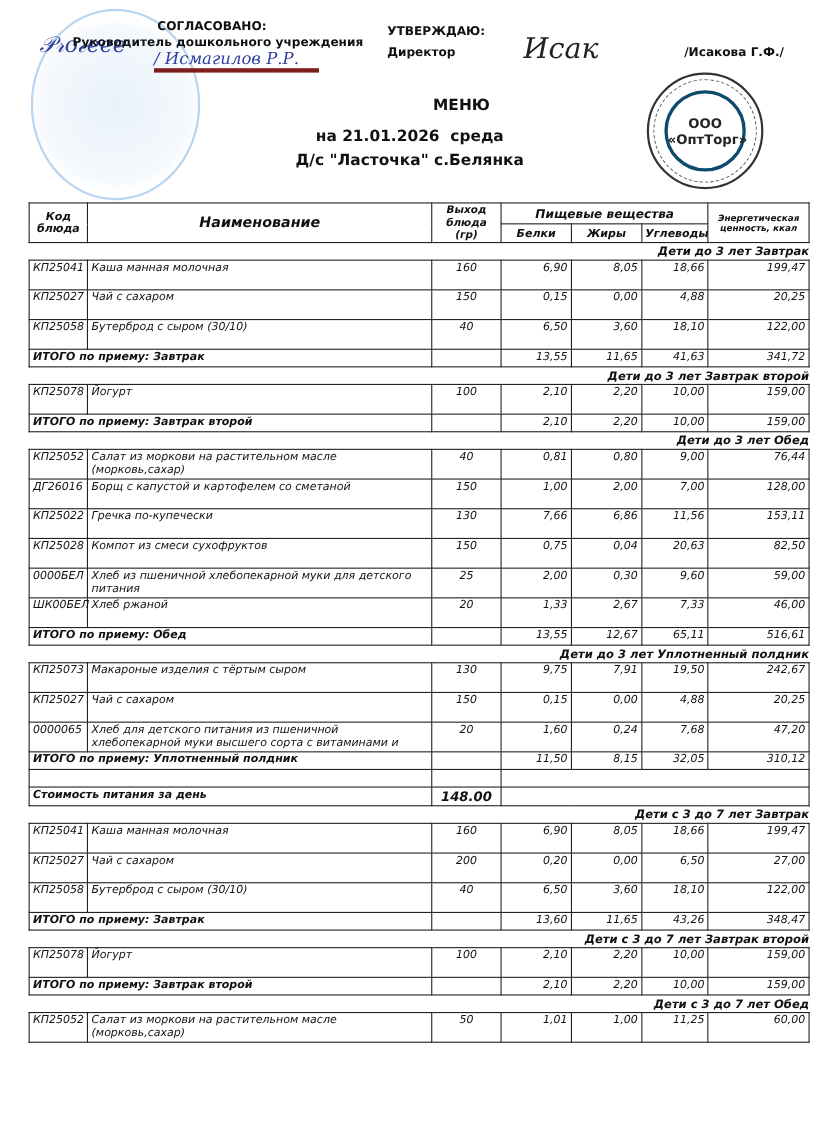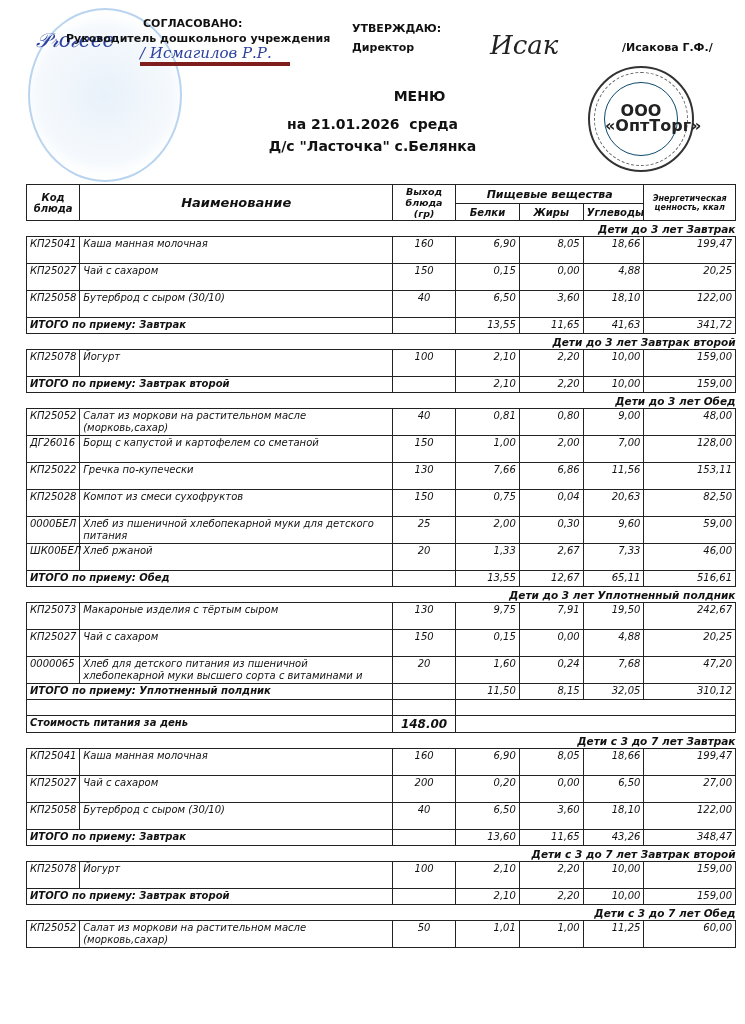--- a/index.html
+++ b/index.html
@@ -2,21 +2,21 @@
 <html><head>
 <meta charset="utf-8">
 <style>
   html, body { margin:0; padding:0; background:#fff; }
   body { width:745px; height:1024px; position:relative; overflow:hidden; font-family:"DejaVu Sans", sans-serif; color:#111; }
   .abs { position:absolute; }
   .hdr-b { font-weight:bold; font-size:11px; }
   .title { font-weight:bold; font-size:14px; text-align:center; width:745px; left:0; }
   .stamp-blue { left:28px; top:8px; width:150px; height:170px; border-radius:50%; border:2px solid #b9d4ef; background:radial-gradient(circle, rgba(190,215,240,0.35) 0%, rgba(190,215,240,0.15) 60%, rgba(255,255,255,0) 72%); }
   .stamp-org { left:588px; top:66px; width:106px; height:106px; border-radius:50%; border:2px solid #333; box-sizing:border-box; }
-  .stamp-org .inner { position:absolute; left:14px; top:14px; width:74px; height:74px; border-radius:50%; border:1px solid #0c4a6e; text-align:center; font-size:16px; font-weight:bold; line-height:15px; padding-top:20px; box-sizing:border-box; color:#222; }
+  .stamp-org .inner { position:absolute; left:14px; top:14px; width:74px; height:74px; border-radius:50%; border:3px solid #0c4a6e; text-align:center; font-size:12px; font-weight:bold; line-height:15px; padding-top:20px; box-sizing:border-box; color:#222; }
   .stamp-org .ring { position:absolute; left:4px; top:4px; width:94px; height:94px; border-radius:50%; border:1px dashed #666; box-sizing:border-box; }
   .sig { font-family:"DejaVu Serif", serif; font-style:italic; color:#2b3f9e; }
   table { position:absolute; left:26px; top:184px; width:710px; border-collapse:collapse; table-layout:fixed; font-size:10px;font-style:italic; }
   td, th { border:1px solid #222; padding:1px 3px; vertical-align:top; }
   th { font-weight:bold; text-align:center; vertical-align:middle; }
   .c-code { width:50px; }
   .c-name { width:294px; }
   .c-yield { width:59px; }
   .c-b { width:60px; }
   .c-z { width:60px; }
@@ -37,21 +37,21 @@
 
 <div class="abs stamp-blue"></div>
 <div class="abs sig" style="left:36px;top:28px;font-size:20px;">𝒫𝓇𝑜𝒸𝑒𝑒𝑒</div>
 
 <div class="abs hdr-b" style="left:143px;top:17px;">СОГЛАСОВАНО:</div>
 <div class="abs hdr-b" style="left:66px;top:32px;">Руководитель дошкольного учреждения</div>
 <div class="abs sig" style="left:140px;top:44px;font-size:15px;border-bottom:4px solid #7f1d1d;width:150px;">/ Исмагилов Р.Р.</div>
 
 <div class="abs hdr-b" style="left:352px;top:22px;">УТВЕРЖДАЮ:</div>
 <div class="abs hdr-b" style="left:352px;top:41px;">Директор</div>
-<div class="abs sig" style="left:490px;top:30px;font-size:26px;color:#222;">Исак</div>
+<div class="abs sig" style="left:476px;top:30px;font-size:26px;color:#222;">Исак</div>
 <div class="abs hdr-b" style="left:622px;top:41px;">/Исакова Г.Ф./</div>
 
 <div class="abs stamp-org">
   <div class="ring"></div>
   <div class="inner">
     <div>ООО</div>
     <div>«ОптТорг»</div>
   </div>
 </div>
 
@@ -148,21 +148,21 @@
     <tr class="section">
         <td colspan="7">Дети до 3 лет Обед</td>
       </tr>
     <tr class="item2">
       <td>КП25052</td>
       <td>Салат из моркови на растительном масле (морковь,сахар)</td>
       <td class="yc">40</td>
       <td class="num">0,81</td>
       <td class="num">0,80</td>
       <td class="num">9,00</td>
-      <td class="num">48,00</td>
+      <td class="num">76,44</td>
     </tr>
     <tr class="item">
       <td>ДГ26016</td>
       <td>Борщ с капустой и картофелем со сметаной</td>
       <td class="yc">150</td>
       <td class="num">1,00</td>
       <td class="num">2,00</td>
       <td class="num">7,00</td>
       <td class="num">128,00</td>
     </tr>

